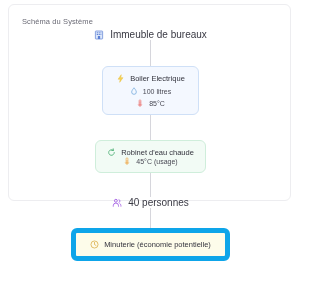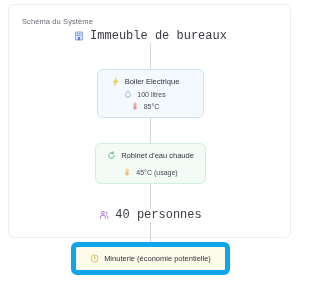--- a/index.html
+++ b/index.html
@@ -11,21 +11,21 @@
     width: 300px;
     height: 291px;
     font-family: "Liberation Sans", sans-serif;
     overflow: hidden;
   }
   #card {
     position: absolute;
     left: 8px;
     top: 4px;
     width: 283px;
-    height: 234px;
+    height: 197px;
     background: #ffffff;
     border: 1px solid #ededf0;
     border-radius: 6px;
     box-sizing: border-box;
   }
   #title {
     position: absolute;
     left: 13px;
     top: 12px;
     font-size: 7.5px;
@@ -53,44 +53,43 @@
   .c4 { height: 20px; }
 
   
   .plain-row {
     display: flex;
     align-items: center;
     gap: 6px;
     white-space: nowrap;
   }
   .plain-row .lbl {
-    font-size: 12px;
+    font-size: 10px;
     color: #3a3a44;
-    font-family: Liberation Mono, monospace;
   }
 
   
   .node-box {
     border-radius: 6px;
     box-sizing: border-box;
     display: flex;
     flex-direction: column;
     align-items: center;
   }
   #boiler-box {
     background: #f4f8ff;
     border: 1px solid #cfe0f7;
-    padding: 7px 24px 7px 13px;
+    padding: 7px 13px 7px 13px;
     gap: 4px;
   }
   #tap-box {
     background: #f2fbf5;
     border: 1px solid #cfeedb;
     padding: 7px 11px 7px 11px;
-    gap: 8px;
+    gap: 0;
   }
   #timer-box {
     background: #fdfcea;
     border: 5px solid #0ea5e9;
     padding: 7px 14px;
     border-radius: 6px;
     box-sizing: border-box;
   }
   .node-line {
     display: flex;

